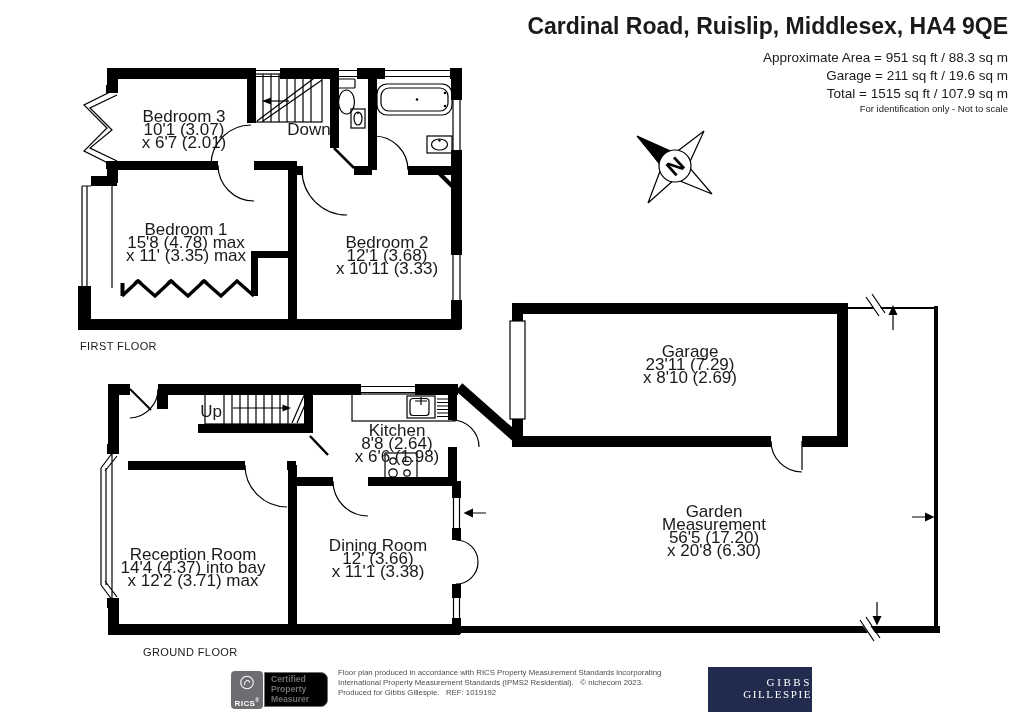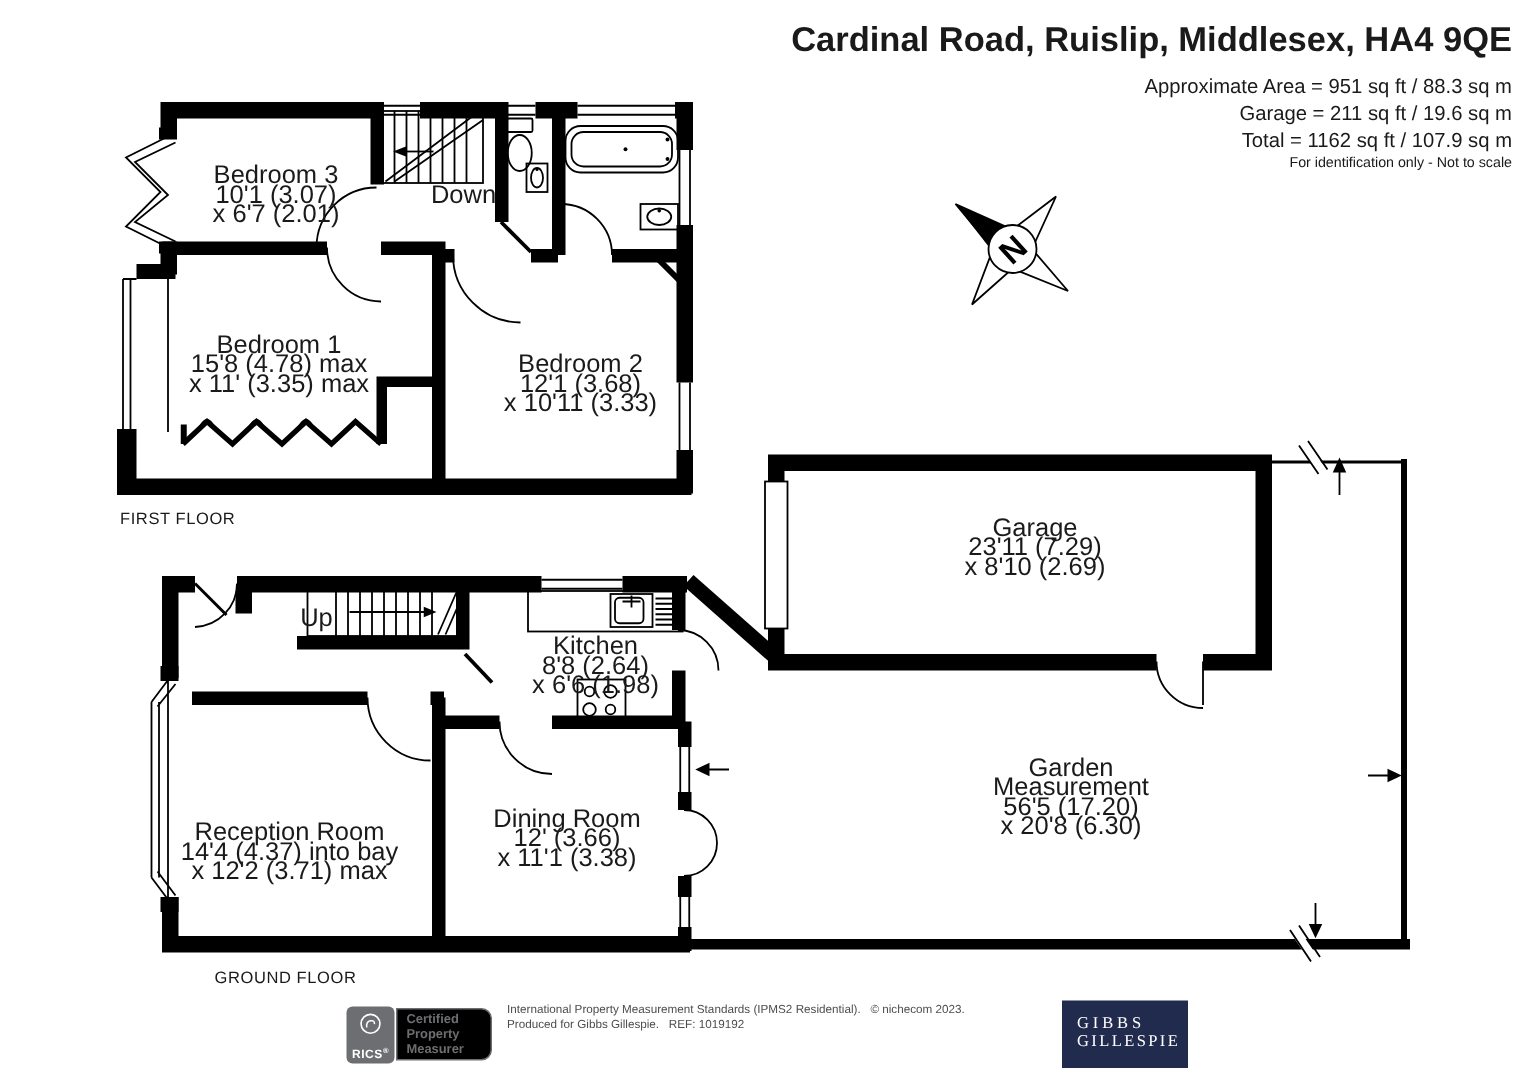--- a/index.html
+++ b/index.html
@@ -11,21 +11,21 @@
   .lbl{position:absolute;text-align:center;font-size:17px;line-height:13px;white-space:nowrap;transform:translateX(-50%);}
   .floorname{position:absolute;font-size:11px;letter-spacing:.4px;white-space:nowrap;}
   .hdr-title{position:absolute;top:13px;right:16px;font-size:23px;font-weight:bold;white-space:nowrap;}
   .hdr-areas{position:absolute;top:49px;right:16px;text-align:right;font-size:13.5px;line-height:18px;white-space:nowrap;}
   .hdr-note{position:absolute;top:103px;right:16px;font-size:9.5px;}
   .rics{position:absolute;left:231px;top:671px;width:32px;height:38px;background:#6d6e71;border-radius:4px;color:#fff;text-align:center;}
   .rics .t2{font-size:8px;font-weight:bold;letter-spacing:.4px;line-height:8px;margin-top:1px;}
   .rics .reg{font-size:5px;vertical-align:super;}
   .cert{position:absolute;left:264px;top:672px;width:56px;height:31px;border:1.6px solid #6d6e71;border-radius:0 7px 7px 0;padding:2px 0 0 6px;font-size:8.6px;line-height:9.8px;font-weight:bold;color:#6d6e71;background:#000000;}
   .disc{position:absolute;left:338px;top:668px;font-size:7.8px;line-height:9.8px;color:#4d4d4f;white-space:nowrap;}
-  .brand{position:absolute;left:708px;top:667px;width:74px;height:45px;background:#202b4e;color:#fff;text-align:left;font-family:"Liberation Serif",serif;padding-left:10px;}
+  .brand{position:absolute;left:708px;top:667px;width:104px;height:45px;background:#202b4e;color:#fff;text-align:right;font-family:"Liberation Serif",serif;}
   .brand .b1{margin-top:9px;font-size:11px;letter-spacing:2.6px;}
   .brand .b2{font-size:11px;letter-spacing:1.6px;}
 </style>
 </head>
 <body>
 
 <div class="page">
 
   <svg class="plan" width="1024" height="724" viewBox="0 0 1024 724">
 
@@ -184,21 +184,21 @@
       <polygon class="f" points="637,136 676,153.5 661.5,167.5"></polygon>
       <circle cx="675" cy="166" r="16" fill="#fff" stroke="#000" stroke-width="1.2"></circle>
       <text x="675" y="174" transform="rotate(-42 675 166)" text-anchor="middle" font-size="22" font-weight="bold" fill="#000" font-family="Liberation Sans, sans-serif">N</text>
     </g>
   </svg>
 
   <div class="hdr-title">Cardinal Road, Ruislip, Middlesex, HA4 9QE</div>
   <div class="hdr-areas">
     <div>Approximate Area = 951 sq ft / 88.3 sq m</div>
     <div>Garage = 211 sq ft / 19.6 sq m</div>
-    <div>Total = 1162 sq ft / 107.9 sq m</div>
+    <div>Total = 1515 sq ft / 107.9 sq m</div>
   </div>
   <div class="hdr-note">For identification only - Not to scale</div>
 
   <div class="lbl" style="left:184px;top:110px;">
     <div>Bedroom 3</div>
     <div>10'1 (3.07)</div>
     <div>x 6'7 (2.01)</div>
   </div>
   <div class="lbl" style="left:186px;top:223px;">
     <div>Bedroom 1</div>
@@ -249,20 +249,21 @@
       <path d="M6.5 11 Q6 7 9 6.5 q3 -.4 2.6 2.2" fill="none" stroke="#fff" stroke-width="1"></path>
     </svg>
     <div class="t2"><span>RICS</span><span class="reg">®</span></div>
   </div>
   <div class="cert">
     <div>Certified</div>
     <div>Property</div>
     <div>Measurer</div>
   </div>
   <div class="disc">
+    <div>Floor plan produced in accordance with RICS Property Measurement Standards incorporating</div>
     <div>International Property Measurement Standards (IPMS2 Residential). &nbsp; © nichecom 2023.</div>
     <div>Produced for Gibbs Gillespie. &nbsp; REF: 1019192</div>
   </div>
   <div class="brand">
     <div class="b1">GIBBS</div>
     <div class="b2">GILLESPIE</div>
   </div>
 
 </div>
 

